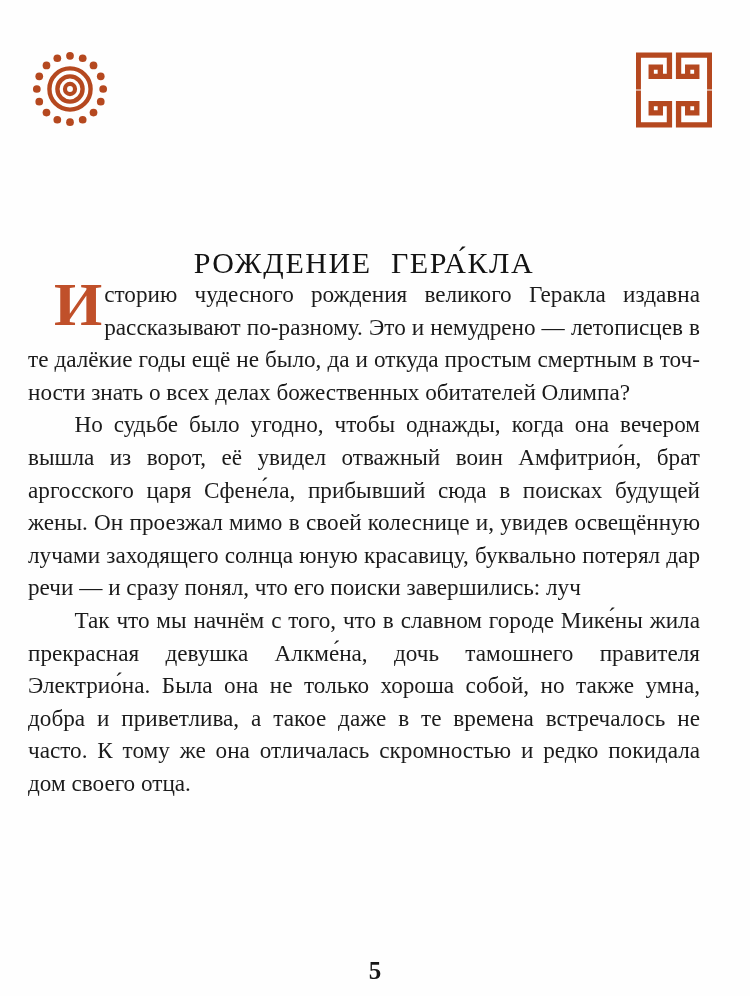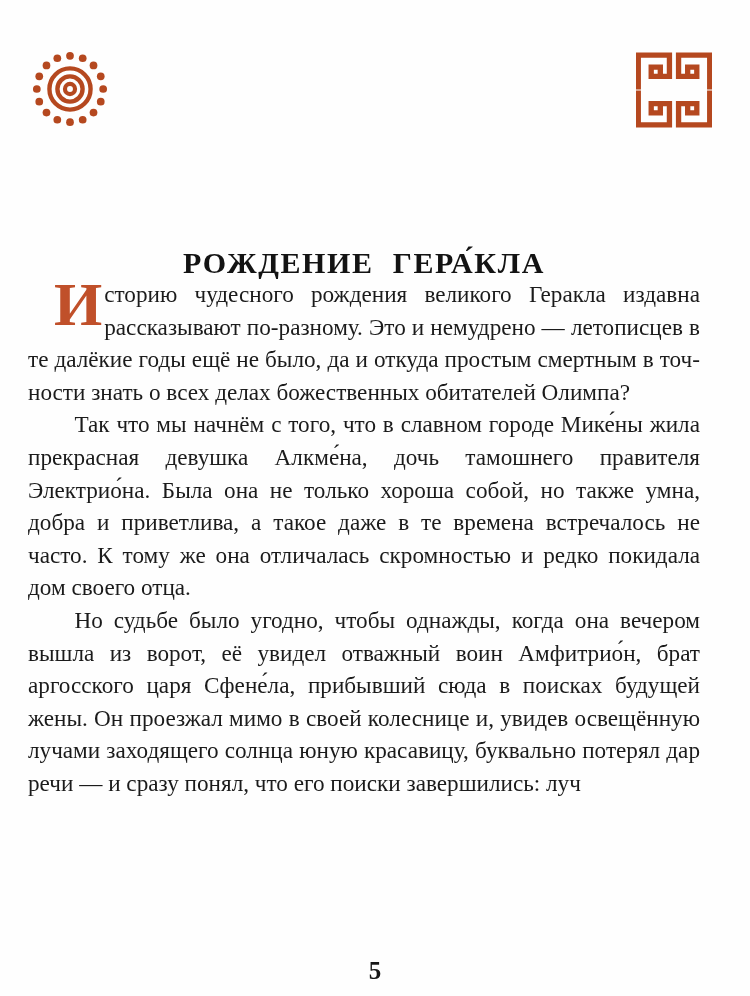--- a/index.html
+++ b/index.html
@@ -34,21 +34,21 @@
   }
 
   
   .chapter-title {
     position: absolute;
     left: 28px;
     top: 226px;
     width: 672px;
     text-align: center;
     font-size: 30px;
-    font-weight: 700;
+    font-weight: 400;
     letter-spacing: 1.6px;
     word-spacing: 10px;
     color: #131313;
     line-height: 1.1;
   }
 
   
   .textblock {
     position: absolute;
     left: 28px;
@@ -138,19 +138,19 @@
 
         <path d="M97 54 L97 96 L56 96 L56 68 L80 68 L80 80 L68 80 L68 74"></path>
       </g>
     </svg>
   </div>
 
   <h1 class="chapter-title">РОЖДЕНИЕ ГЕРА́КЛА</h1>
 
   <div class="textblock">
     <p class="first"><span class="dropcap">И</span><span>сторию чудесного рождения великого Ге­ракла издавна рассказывают по-разному. Это и немудрено — летописцев в те далёкие годы ещё не было, да и откуда простым смертным в точ­ности знать о всех делах божественных обитате­лей Олимпа?</span></p>
+    <p>Но судьбе было угодно, чтобы однажды, ко­гда она вечером вышла из ворот, её увидел от­важный воин Амфитрио́н, брат аргосского царя Сфене́ла, прибывший сюда в поисках будущей жены. Он проезжал мимо в своей колеснице и, увидев освещённую лучами заходящего солнца юную красавицу, буквально потерял дар речи — и сразу понял, что его поиски завершились: луч­</p>
     <p>Так что мы начнём с того, что в славном го­роде Мике́ны жила прекрасная девушка Алкме́на, дочь тамошнего правителя Электрио́на. Была она не только хороша собой, но также умна, добра и приветлива, а такое даже в те времена встреча­лось не часто. К тому же она отличалась скром­ностью и редко покидала дом своего отца.</p>
-    <p>Но судьбе было угодно, чтобы однажды, ко­гда она вечером вышла из ворот, её увидел от­важный воин Амфитрио́н, брат аргосского царя Сфене́ла, прибывший сюда в поисках будущей жены. Он проезжал мимо в своей колеснице и, увидев освещённую лучами заходящего солнца юную красавицу, буквально потерял дар речи — и сразу понял, что его поиски завершились: луч­</p>
   </div>
 
   <div class="folio">5</div>
 
 </div>
 
 </body></html>

